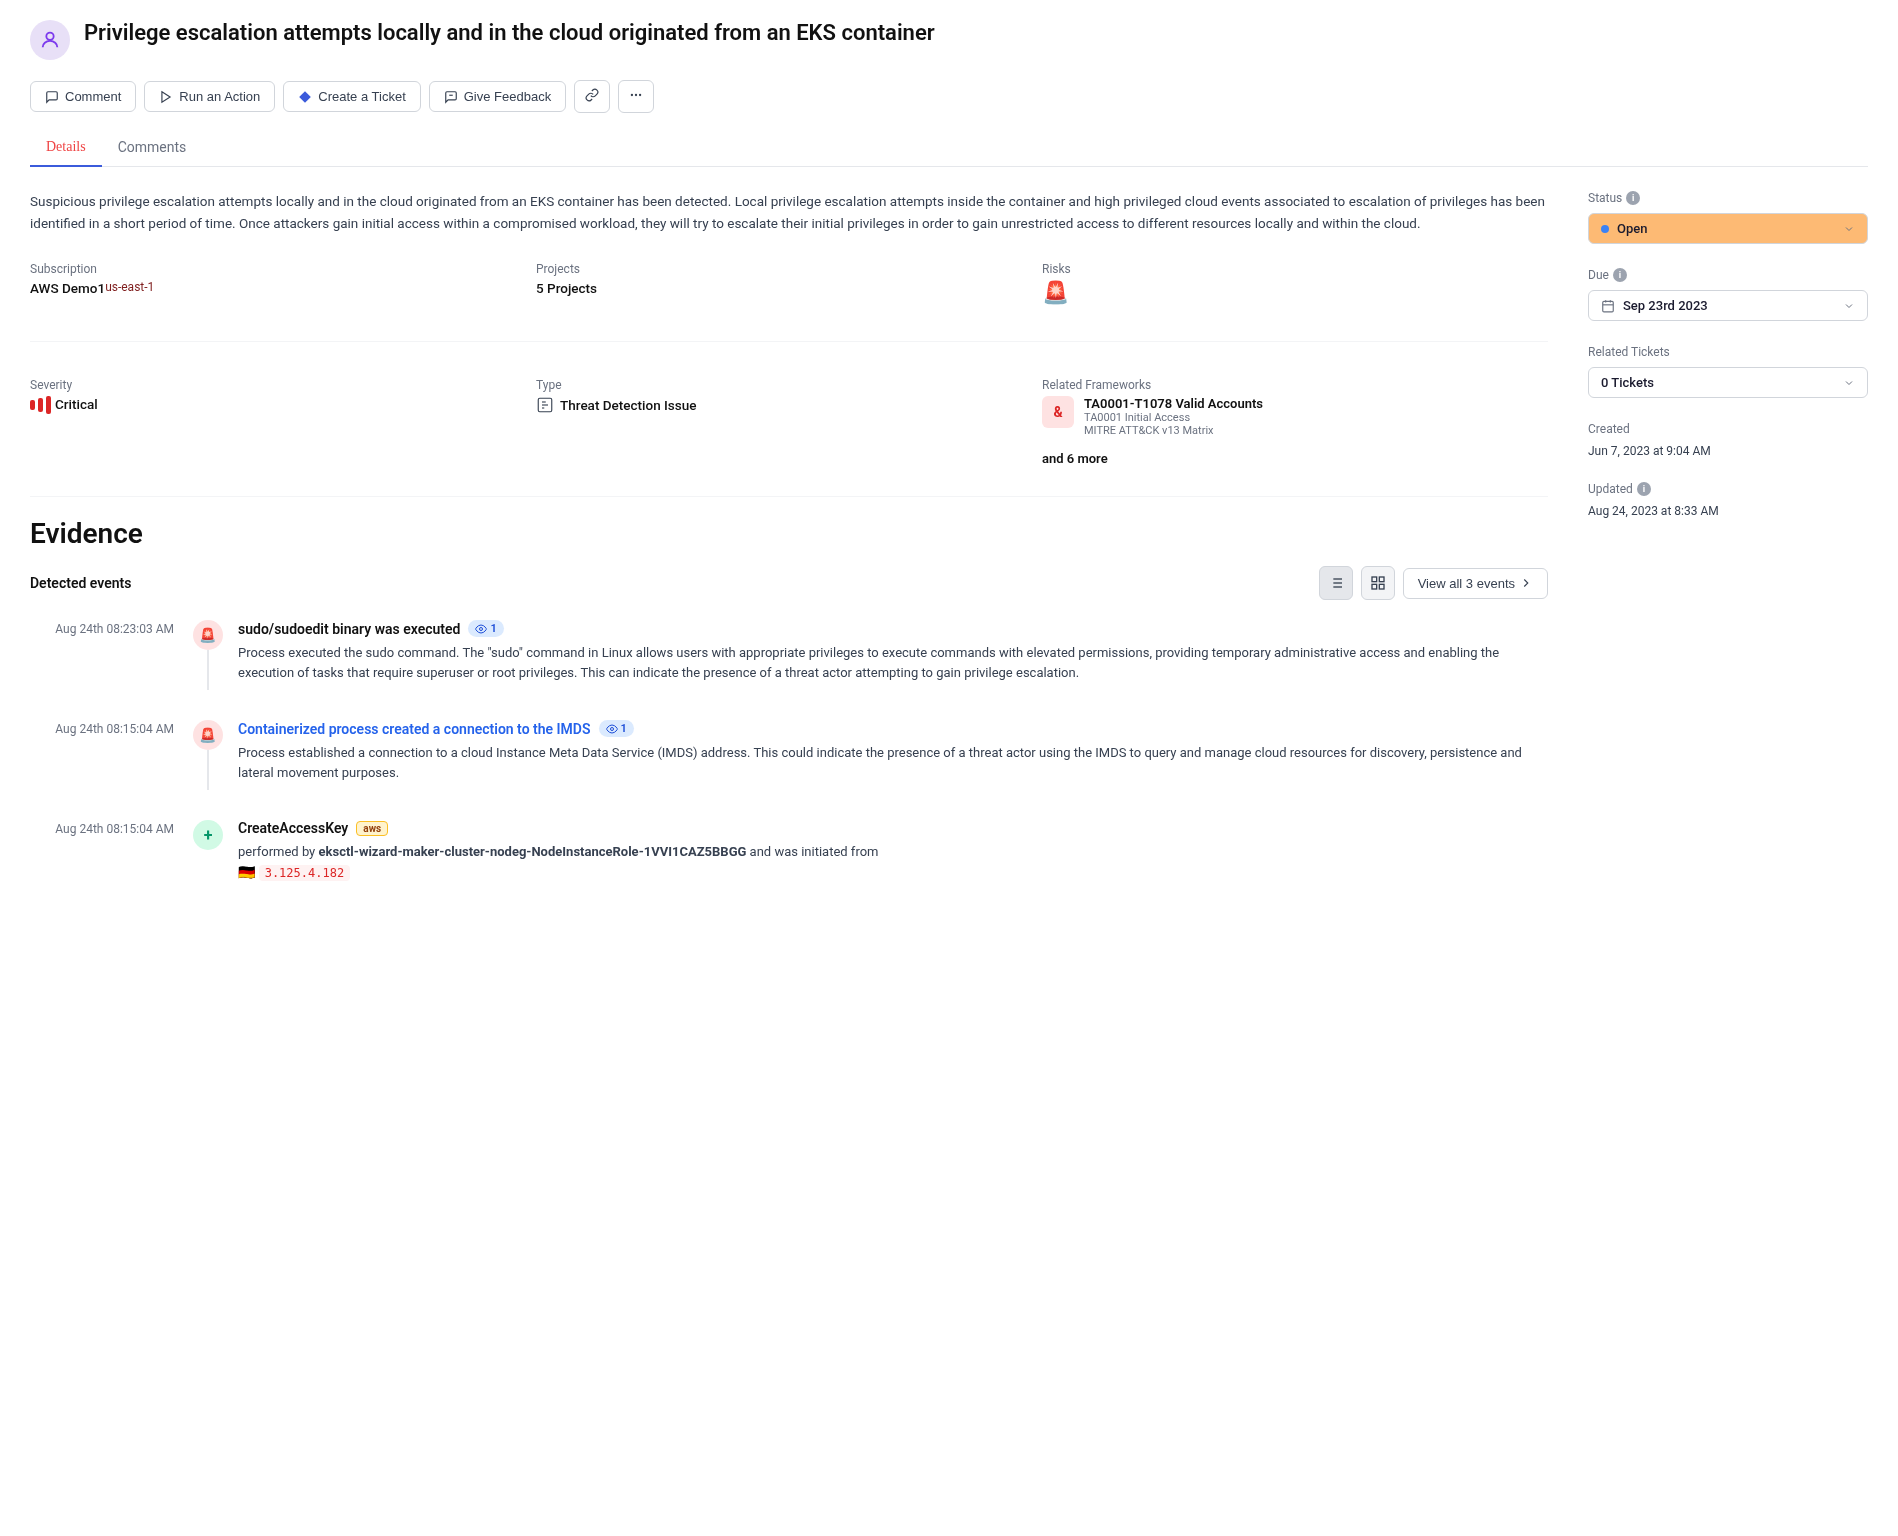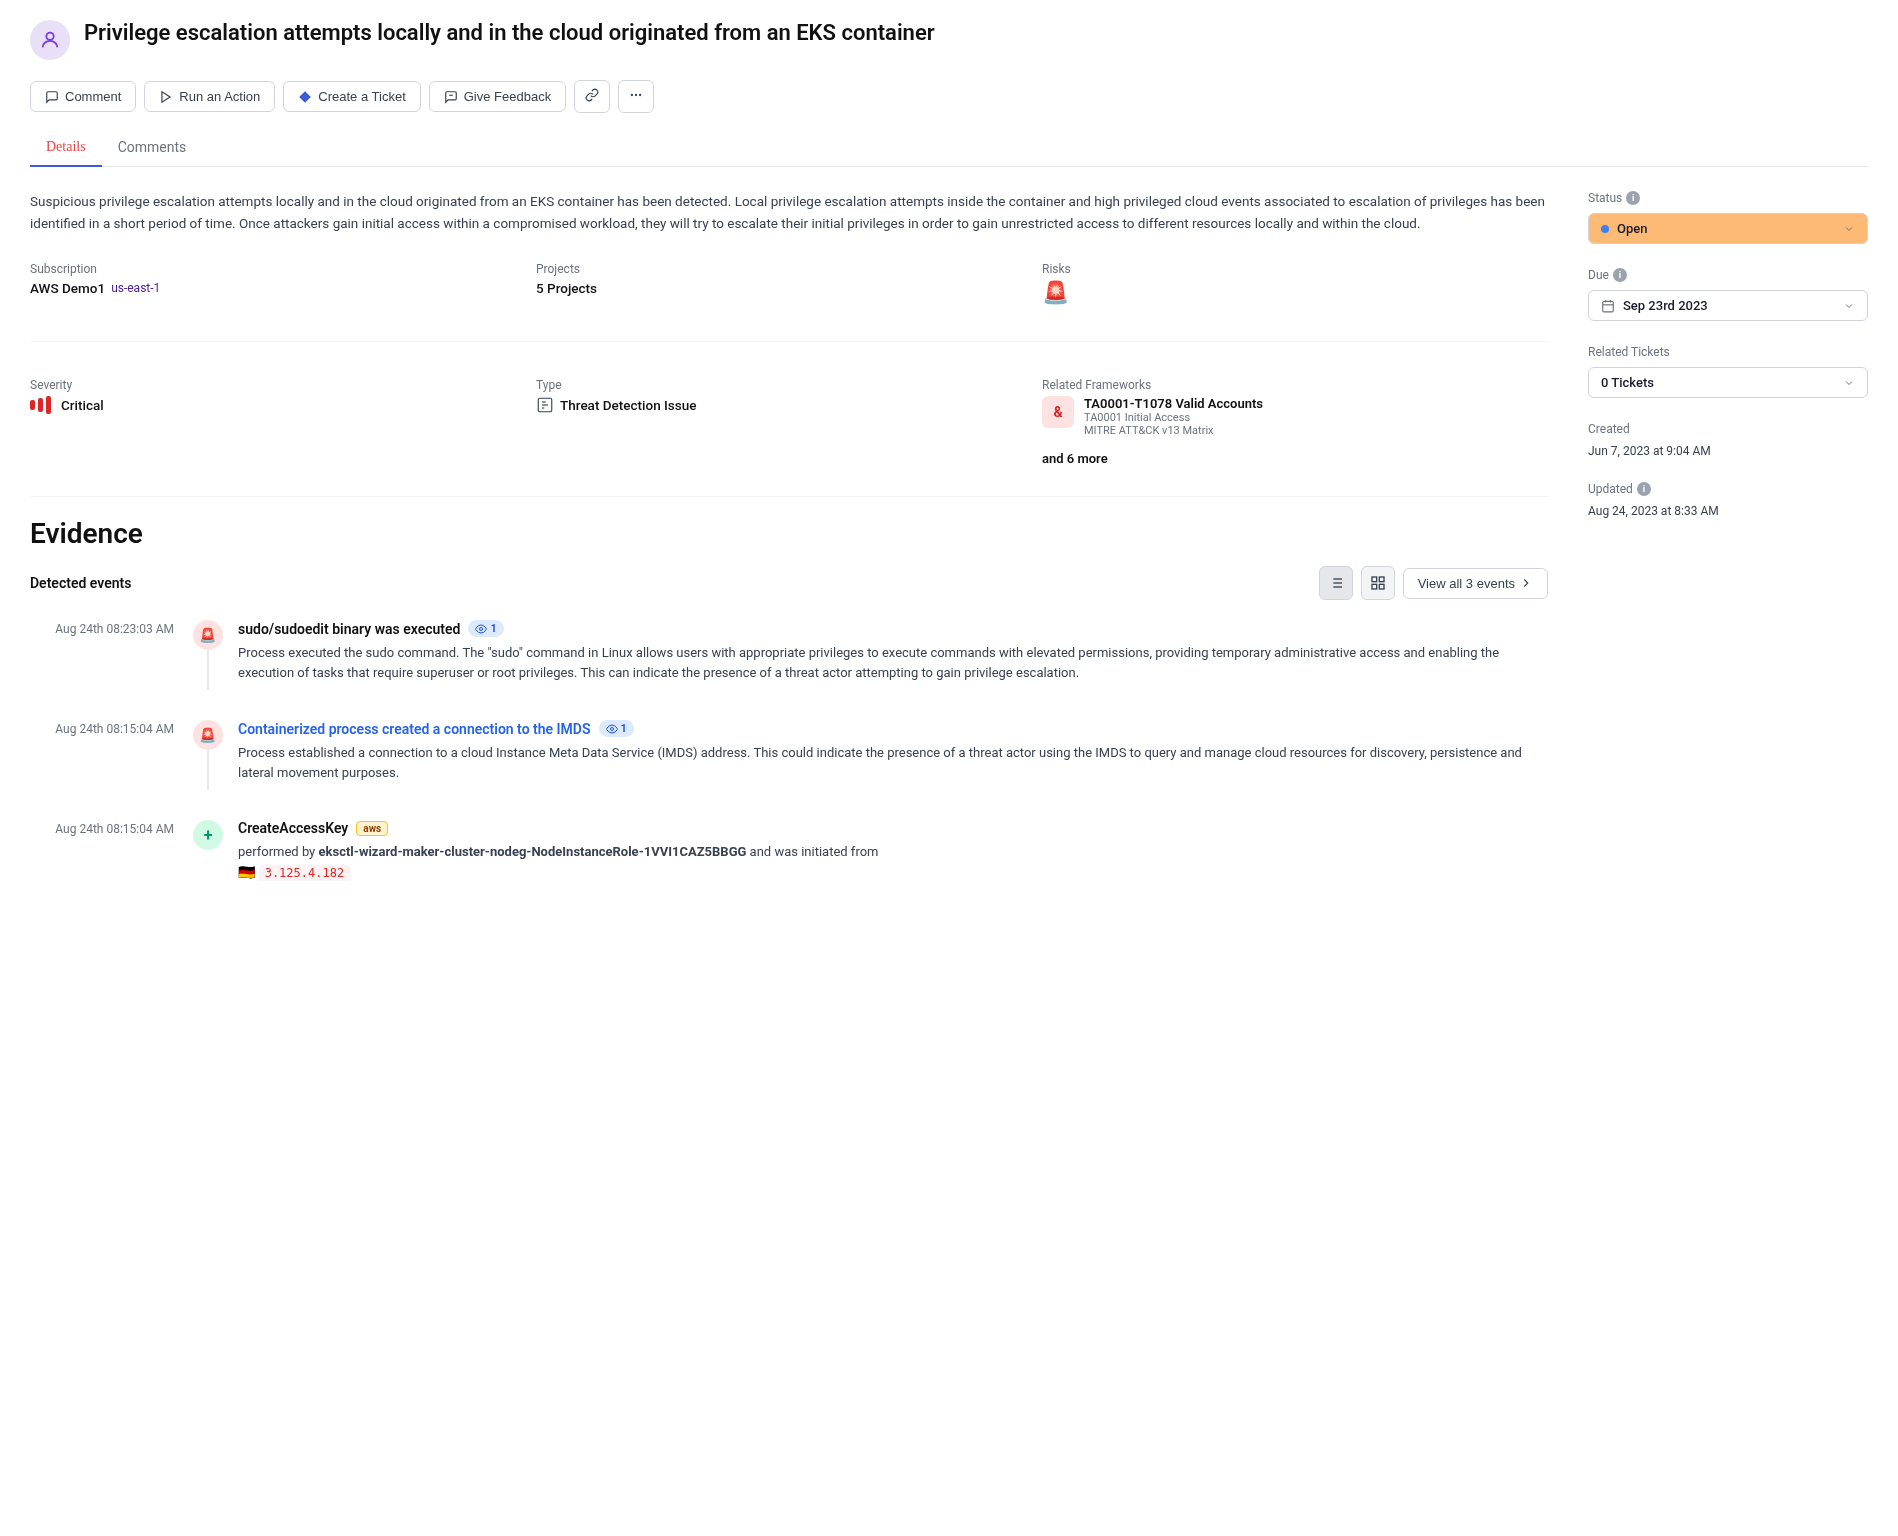--- a/index.html
+++ b/index.html
@@ -31,22 +31,22 @@
     .sidebar-area { width: 280px; flex-shrink: 0; }
 
     
     .description { color: #374151; line-height: 1.6; margin-bottom: 28px; font-size: 13.5px; }
 
     
     .meta-grid { display: grid; grid-template-columns: repeat(3, 1fr); gap: 20px 0; margin-bottom: 30px; }
     .meta-item { display: flex; flex-direction: column; gap: 4px; }
     .meta-label { font-size: 12px; color: #6b7280; font-weight: 400; }
     .meta-value { font-size: 13.5px; color: #111; font-weight: 500; }
-    .meta-value-sub { font-size: 12px; color: #4c1d95; font-weight: 400; }
-    .meta-value-row { display: flex; align-items: center; gap: 6px; }
+    .meta-value-sub { font-size: 12px; color: #7f1d1d; font-weight: 400; }
+    .meta-value-row { display: flex; }
 
     
     .severity-bars { display: flex; align-items: center; gap: 3px; margin-right: 4px; }
     .severity-bars span { display: inline-block; background: #dc2626; border-radius: 2px; }
     .severity-bars .bar1 { width: 5px; height: 10px; }
     .severity-bars .bar2 { width: 5px; height: 14px; }
     .severity-bars .bar3 { width: 5px; height: 18px; }
 
     
     .type-row { display: flex; align-items: center; gap: 6px; }

